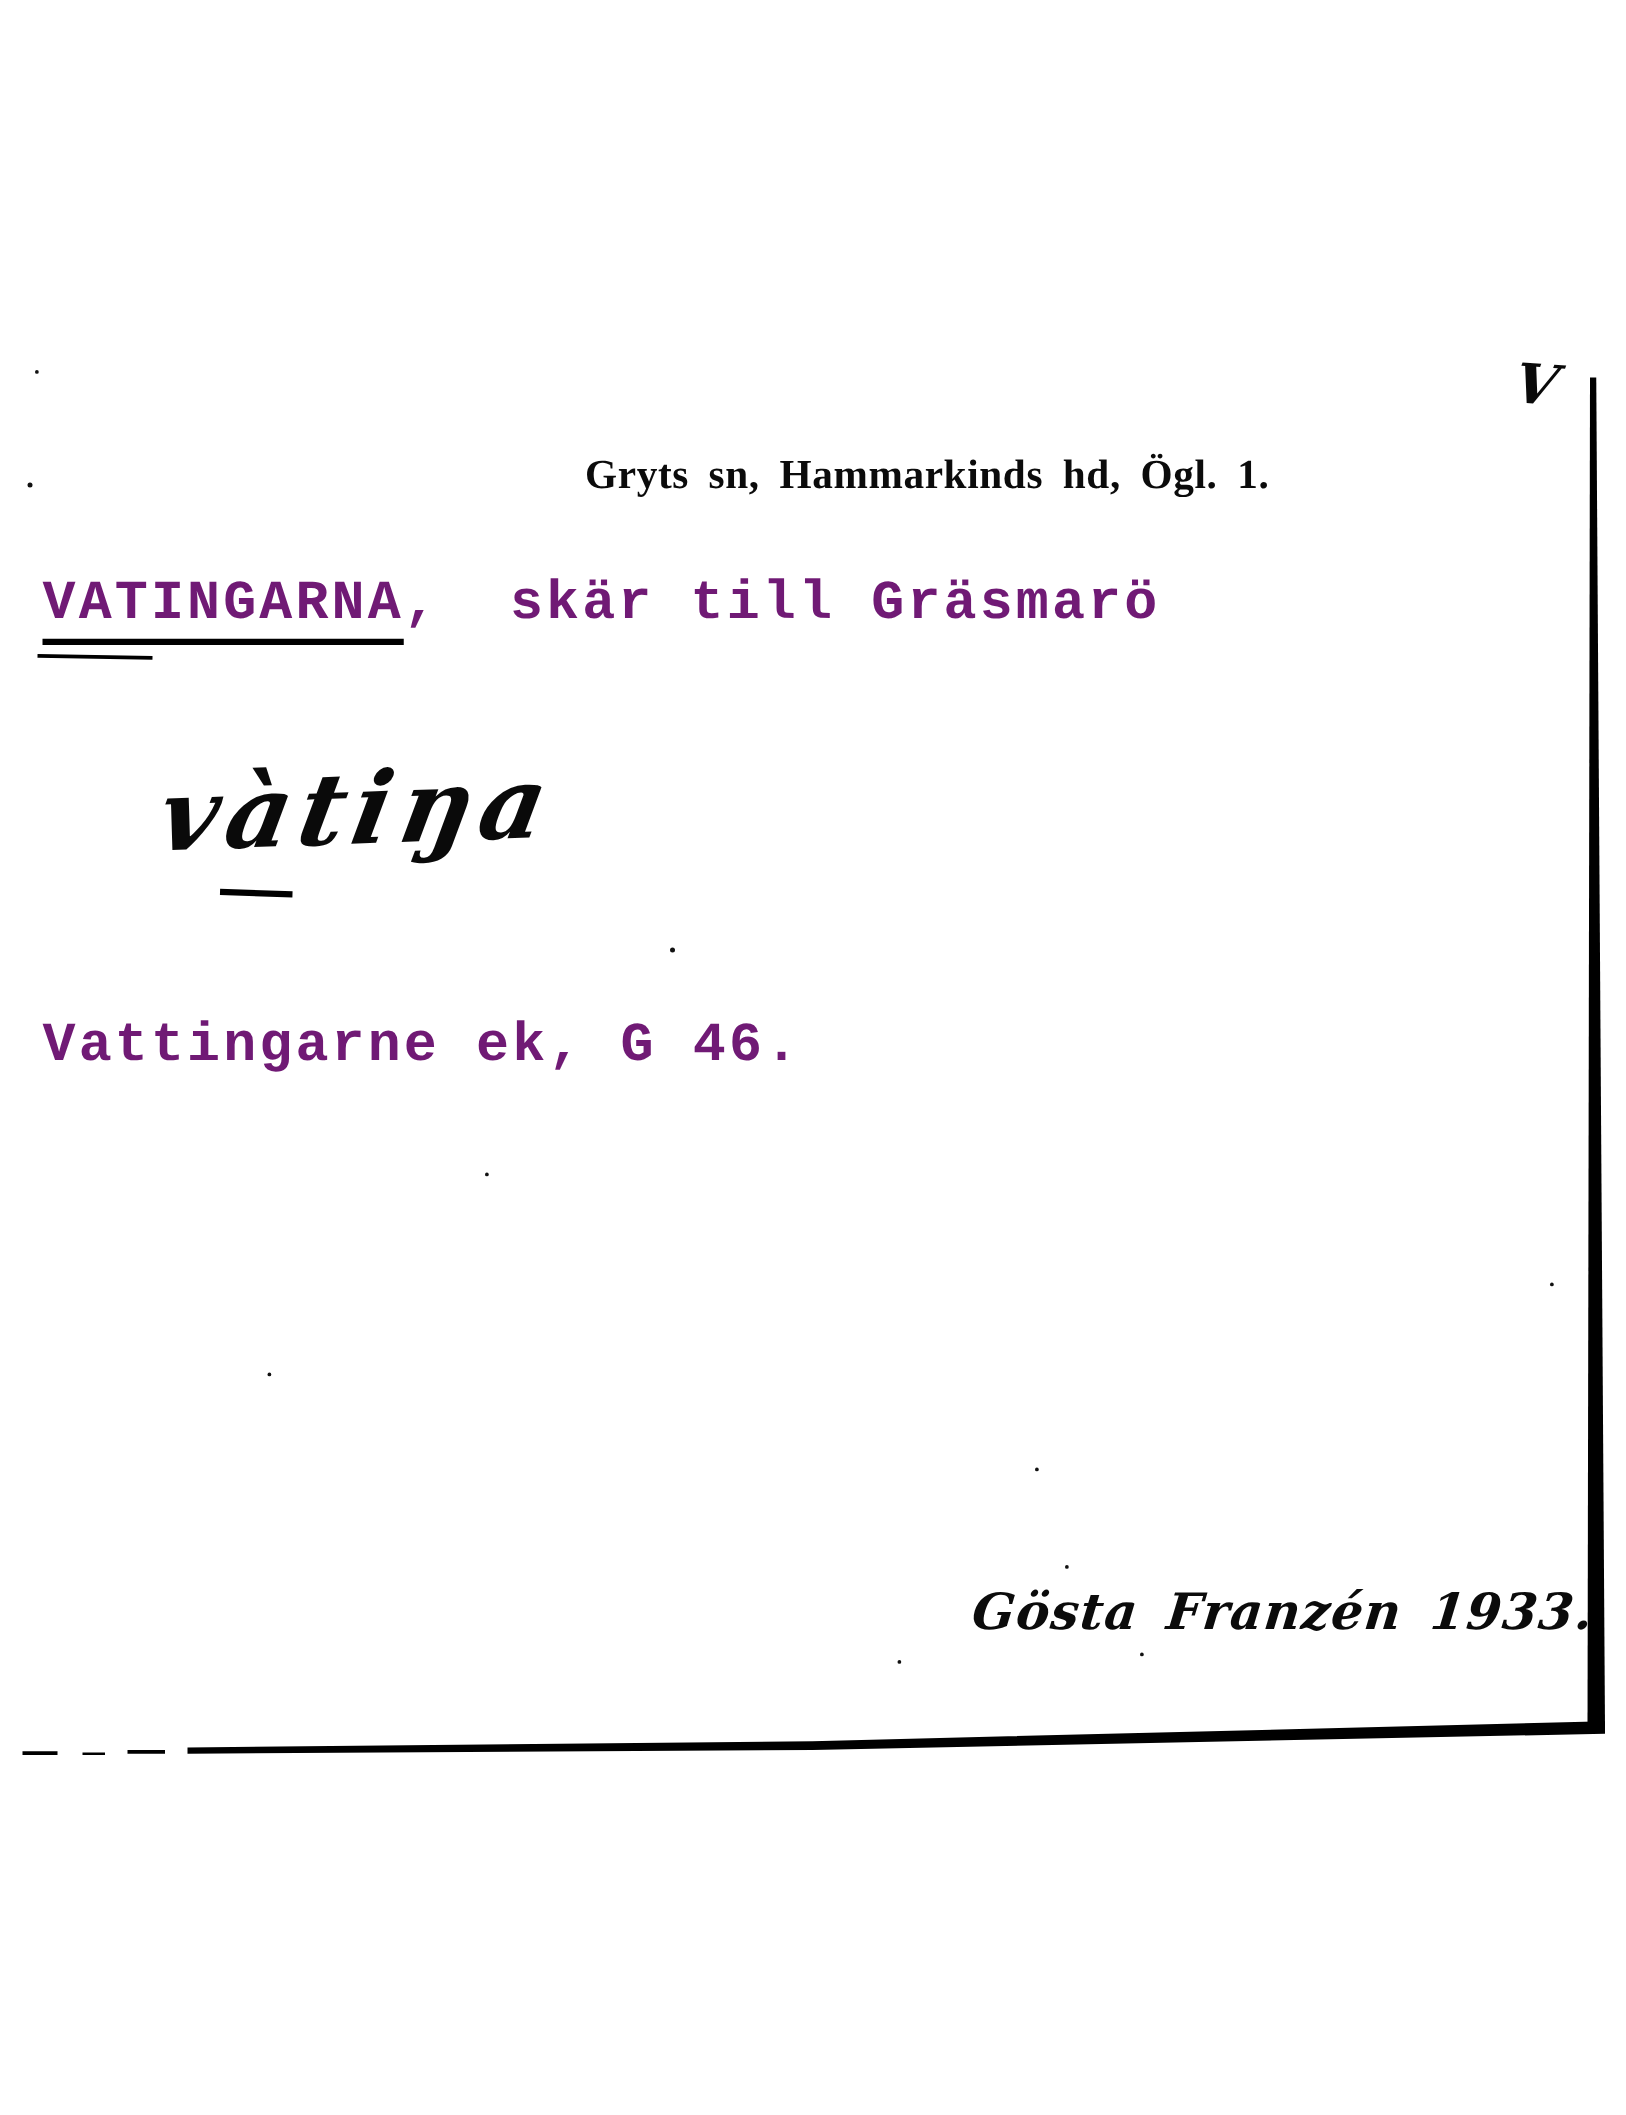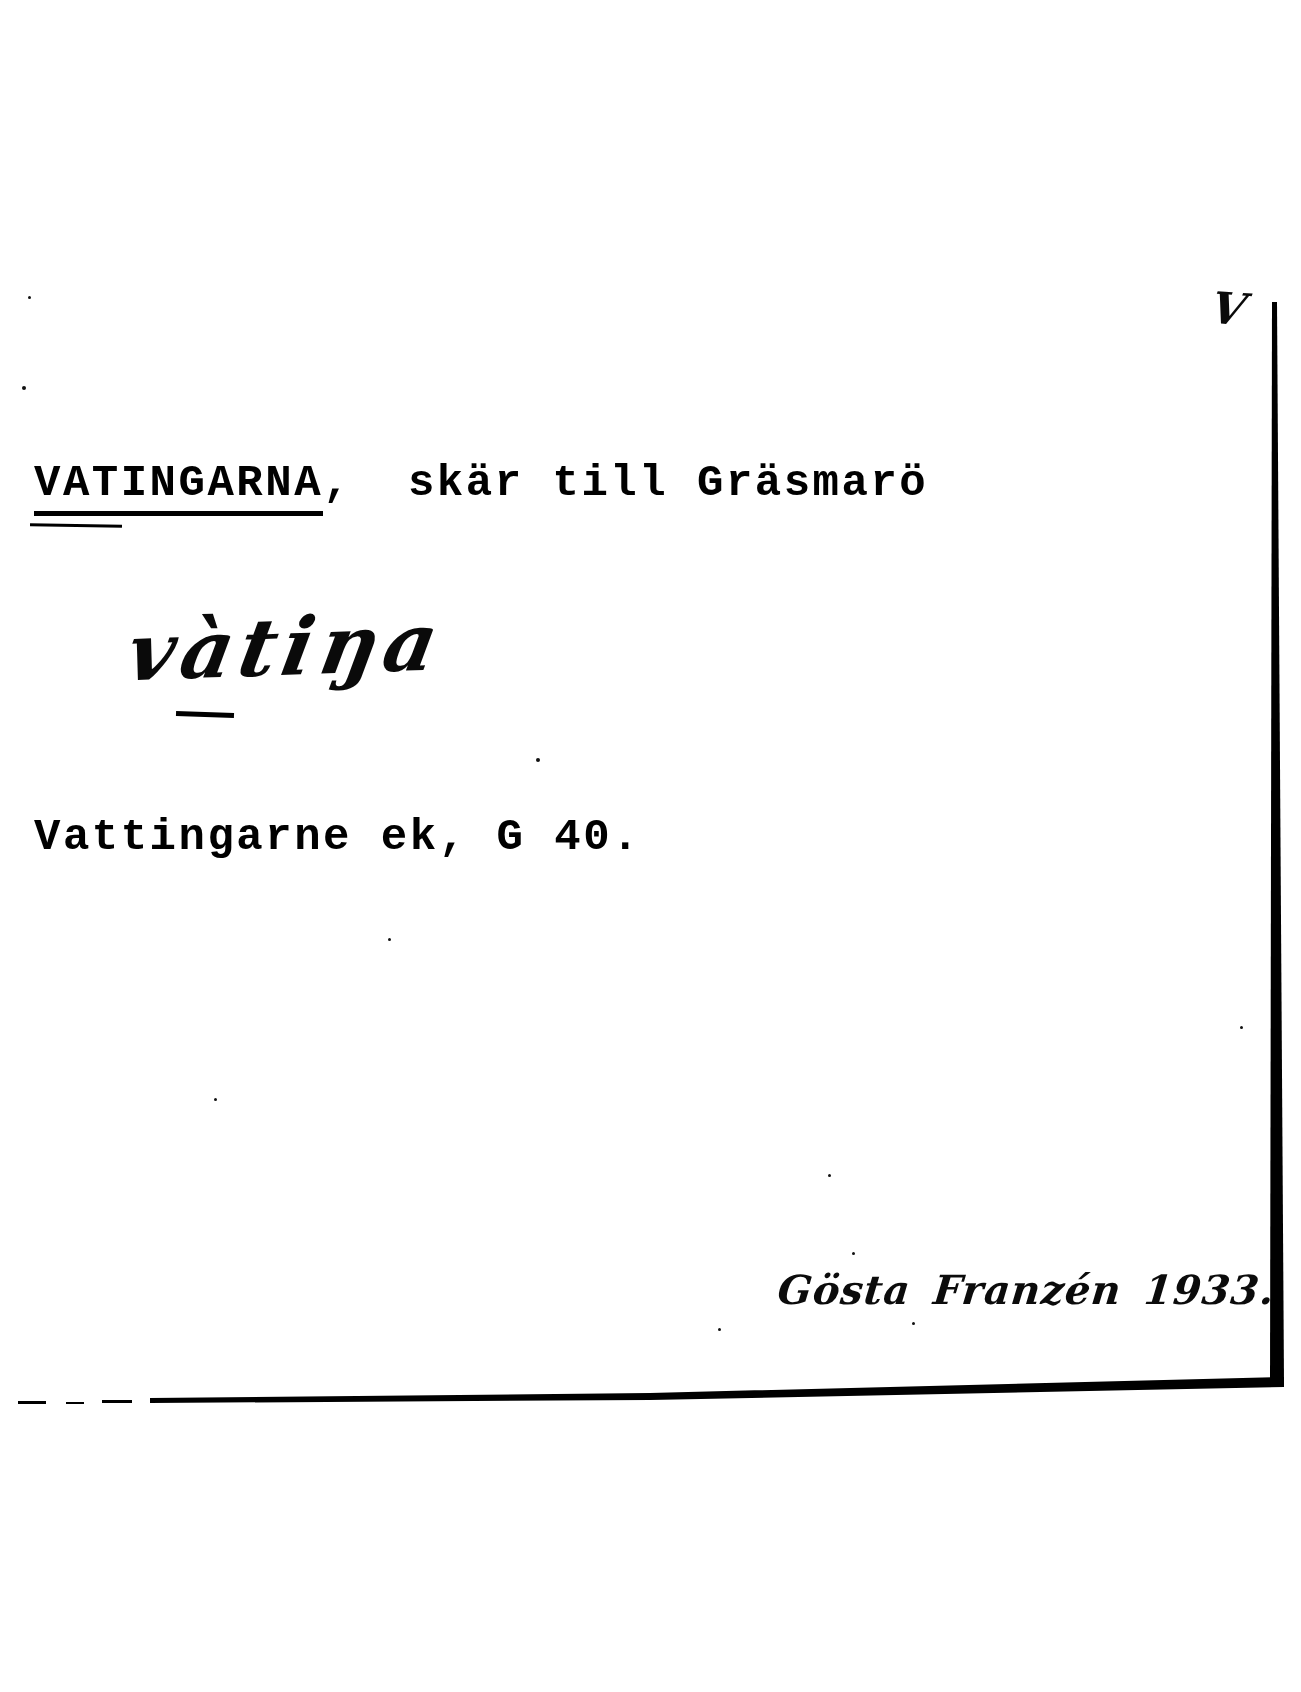--- a/index.html
+++ b/index.html
@@ -27,21 +27,21 @@
     color: #0b0b0b;
   }
   
   .typew {
     position: absolute;
     font-family: "Liberation Mono", monospace;
     font-weight: 700;
     font-size: 44px;
     letter-spacing: 2.5px;
     white-space: nowrap;
-    color: #000000;
+    color: #701a75;
   }
   .headword {
     border-bottom: 5px solid #000;
     padding-bottom: 3px;
   }
   .entry-desc {
     margin-left: 56px;
   }
   
   .phonetic {
@@ -92,34 +92,35 @@
     position: absolute;
     background: #111;
     border-radius: 50%;
   }
 </style>
 </head>
 <body>
 
 <div id="canvas">
 
+  <div class="print-serif" style="left:468px; top:362px;">Gryts sn, Hammarkinds hd, Ögl. 1.</div>
 
   <div class="checkmark" style="left:1212px; top:283px;">V</div>
 
   <div class="typew" style="left:34px; top:458px;">
     <span class="headword">VATINGARNA</span><span>,</span><span class="entry-desc">skär till Gräsmarö</span>
   </div>
 
   <div class="stroke" style="left:30px; top:524px; width:92px; height:3px; transform:rotate(1deg);"></div>
 
   <div class="phonetic" style="left:130px; top:600px;">vàtiŋa</div>
 
   <div class="stroke" style="left:176px; top:712px; width:58px; height:5px; transform:rotate(2deg);"></div>
 
-  <div class="typew" style="left:34px; top:812px;">Vattingarne ek, G 40.</div>
+  <div class="typew" style="left:34px; top:812px;">Vattingarne ek, G 46.</div>
 
   <div class="signature" style="left:778px; top:1266px;">Gösta Franzén 1933.</div>
 
   <svg class="edges-svg" width="1301" height="1692" viewBox="0 0 1301 1692">
     <polygon points="1272,302 1277,302 1284,1382 1270,1386" fill="#000"></polygon>
     <polygon points="150,1398 650,1393 1284,1377 1284,1387 650,1400 150,1403" fill="#000"></polygon>
     <g>
       <rect x="18" y="1401" width="28" height="3" fill="#000"></rect>
       <rect x="66" y="1402" width="18" height="2" fill="#000"></rect>
       <rect x="102" y="1400" width="30" height="3" fill="#000"></rect>

